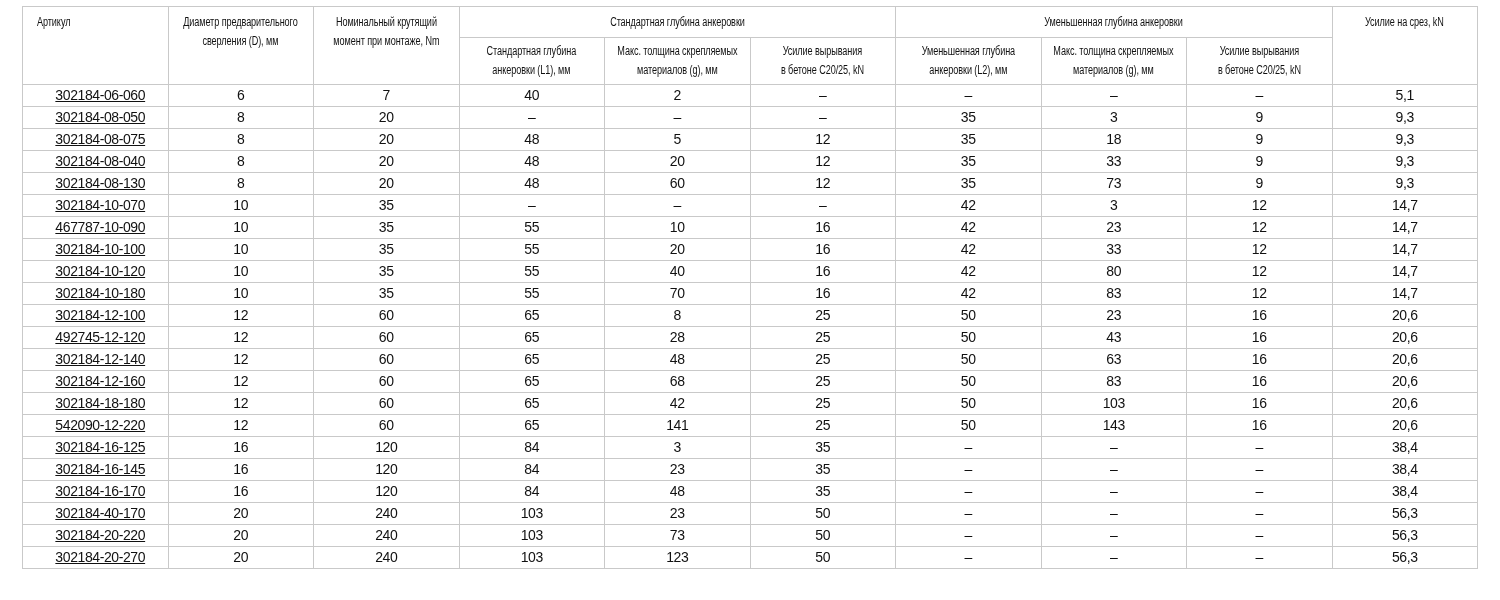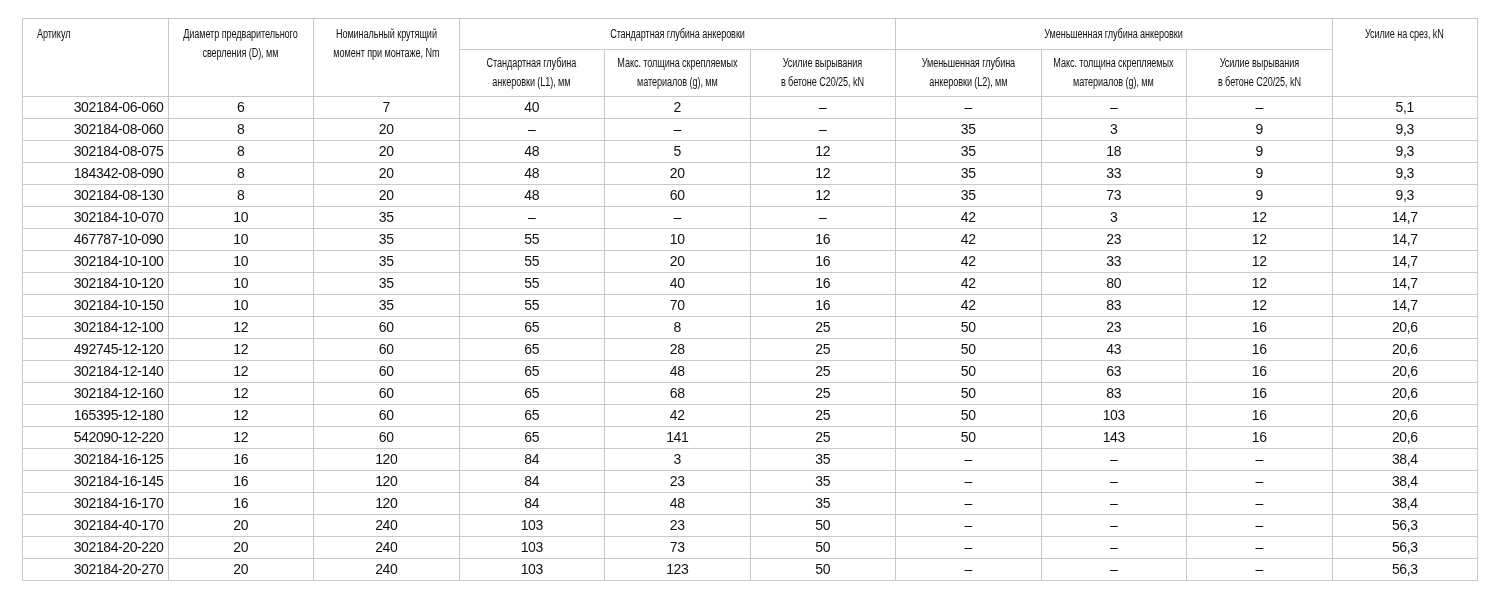--- a/index.html
+++ b/index.html
@@ -6,21 +6,21 @@
     margin: 0;
     padding: 0;
     background: #ffffff;
     width: 1500px;
     height: 600px;
     font-family: "Liberation Sans", "DejaVu Sans", sans-serif;
     color: #111111;
     -webkit-font-smoothing: antialiased;
   }
   .page {
-    padding: 18px 22px;
+    padding: 6px 22px;
     box-sizing: border-box;
     width: 1498px;
   }
   table.spec {
     border-collapse: collapse;
     table-layout: fixed;
     width: 1456px;
   }
   table.spec col { width: 10%; }
   table.spec th, table.spec td {
@@ -65,22 +65,23 @@
   tbody td {
     height: 21px;
     line-height: 21px;
     font-size: 14px;
     letter-spacing: -0.4px;
     text-align: center;
     padding: 0 4px;
     white-space: nowrap;
   }
   tbody td.article {
-    text-align: right;
+    text-align: center;
     padding-left: 14px;
+    text-decoration: underline;
   }
 </style>
 </head>
 <body>
 
 <div class="page">
   <table class="spec">
     <colgroup>
       <col>
         <col>
@@ -142,21 +143,21 @@
           <td>7</td>
           <td>40</td>
           <td>2</td>
           <td>–</td>
           <td>–</td>
           <td>–</td>
           <td>–</td>
           <td>5,1</td>
         </tr>
         <tr>
-          <td class="article">302184-08-060</td>
+          <td class="article">302184-08-050</td>
           <td>8</td>
           <td>20</td>
           <td>–</td>
           <td>–</td>
           <td>–</td>
           <td>35</td>
           <td>3</td>
           <td>9</td>
           <td>9,3</td>
         </tr>
@@ -166,21 +167,21 @@
           <td>20</td>
           <td>48</td>
           <td>5</td>
           <td>12</td>
           <td>35</td>
           <td>18</td>
           <td>9</td>
           <td>9,3</td>
         </tr>
         <tr>
-          <td class="article">184342-08-090</td>
+          <td class="article">302184-08-040</td>
           <td>8</td>
           <td>20</td>
           <td>48</td>
           <td>20</td>
           <td>12</td>
           <td>35</td>
           <td>33</td>
           <td>9</td>
           <td>9,3</td>
         </tr>
@@ -238,21 +239,21 @@
           <td>35</td>
           <td>55</td>
           <td>40</td>
           <td>16</td>
           <td>42</td>
           <td>80</td>
           <td>12</td>
           <td>14,7</td>
         </tr>
         <tr>
-          <td class="article">302184-10-150</td>
+          <td class="article">302184-10-180</td>
           <td>10</td>
           <td>35</td>
           <td>55</td>
           <td>70</td>
           <td>16</td>
           <td>42</td>
           <td>83</td>
           <td>12</td>
           <td>14,7</td>
         </tr>
@@ -298,21 +299,21 @@
           <td>60</td>
           <td>65</td>
           <td>68</td>
           <td>25</td>
           <td>50</td>
           <td>83</td>
           <td>16</td>
           <td>20,6</td>
         </tr>
         <tr>
-          <td class="article">165395-12-180</td>
+          <td class="article">302184-18-180</td>
           <td>12</td>
           <td>60</td>
           <td>65</td>
           <td>42</td>
           <td>25</td>
           <td>50</td>
           <td>103</td>
           <td>16</td>
           <td>20,6</td>
         </tr>

